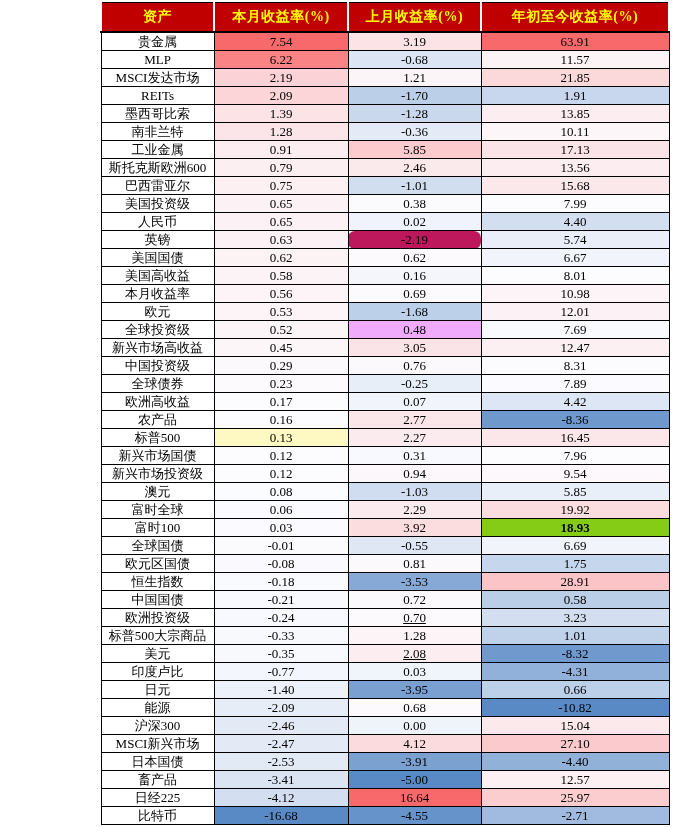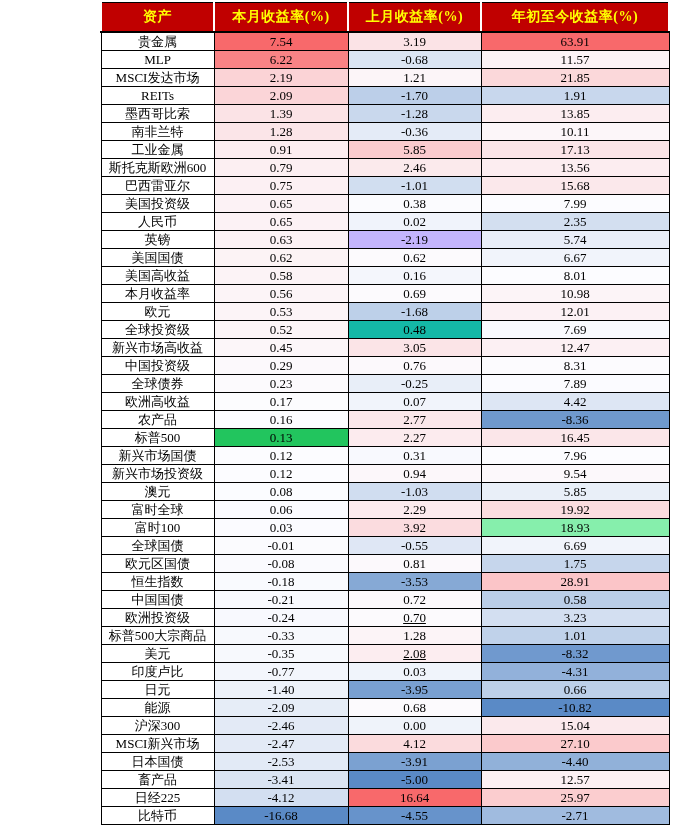--- a/index.html
+++ b/index.html
@@ -123,26 +123,26 @@
       <tr>
         <td class="asset">美国投资级</td>
         <td style="background: rgb(252, 242, 245);">0.65</td>
         <td style="background: rgb(251, 251, 254);">0.38</td>
         <td style="background: rgb(252, 252, 255);">7.99</td>
       </tr>
       <tr>
         <td class="asset">人民币</td>
         <td style="background: rgb(252, 242, 245);">0.65</td>
         <td style="background: rgb(240, 243, 251);">0.02</td>
-        <td style="background: rgb(211, 223, 240);">2.35</td>
+        <td style="background: rgb(211, 223, 240);">4.40</td>
       </tr>
       <tr>
         <td class="asset">英镑</td>
         <td style="background: rgb(252, 242, 245);">0.63</td>
-        <td style="background: #c4b5fd;">-2.19</td>
+        <td style="background: #be185d; border-radius: 7px;">-2.19</td>
         <td style="background: rgb(233, 238, 248);">5.74</td>
       </tr>
       <tr>
         <td class="asset">美国国债</td>
         <td style="background: rgb(252, 243, 245);">0.62</td>
         <td style="background: rgb(252, 250, 253);">0.62</td>
         <td style="background: rgb(241, 244, 251);">6.67</td>
       </tr>
       <tr>
         <td class="asset">美国高收益</td>
@@ -158,21 +158,21 @@
       </tr>
       <tr>
         <td class="asset">欧元</td>
         <td style="background: rgb(252, 244, 247);">0.53</td>
         <td style="background: rgb(189, 208, 233);">-1.68</td>
         <td style="background: rgb(252, 241, 244);">12.01</td>
       </tr>
       <tr>
         <td class="asset">全球投资级</td>
         <td style="background: rgb(252, 245, 247);">0.52</td>
-        <td style="background: #14b8a6;">0.48</td>
+        <td style="background: #f0abfc;">0.48</td>
         <td style="background: rgb(249, 250, 254);">7.69</td>
       </tr>
       <tr>
         <td class="asset">新兴市场高收益</td>
         <td style="background: rgb(252, 246, 249);">0.45</td>
         <td style="background: rgb(251, 228, 231);">3.05</td>
         <td style="background: rgb(252, 240, 243);">12.47</td>
       </tr>
       <tr>
         <td class="asset">中国投资级</td>
@@ -193,21 +193,21 @@
         <td style="background: rgb(221, 230, 244);">4.42</td>
       </tr>
       <tr>
         <td class="asset">农产品</td>
         <td style="background: rgb(252, 252, 255);">0.16</td>
         <td style="background: rgb(251, 231, 234);">2.77</td>
         <td style="background: rgb(111, 153, 205);">-8.36</td>
       </tr>
       <tr>
         <td class="asset">标普500</td>
-        <td style="background: #22c55e; text-align: center;">0.13</td>
+        <td style="background: #fef9c3; text-align: center;">0.13</td>
         <td style="background: rgb(252, 235, 238);">2.27</td>
         <td style="background: rgb(251, 230, 233);">16.45</td>
       </tr>
       <tr>
         <td class="asset">新兴市场国债</td>
         <td style="background: rgb(252, 252, 255);">0.12</td>
         <td style="background: rgb(248, 249, 254);">0.31</td>
         <td style="background: rgb(252, 252, 255);">7.96</td>
       </tr>
       <tr>
@@ -225,21 +225,21 @@
       <tr>
         <td class="asset">富时全球</td>
         <td style="background: rgb(251, 251, 255);">0.06</td>
         <td style="background: rgb(252, 235, 238);">2.29</td>
         <td style="background: rgb(251, 221, 223);">19.92</td>
       </tr>
       <tr>
         <td class="asset">富时100</td>
         <td style="background: rgb(251, 251, 255);">0.03</td>
         <td style="background: rgb(251, 220, 223);">3.92</td>
-        <td style="background: #86efac;">18.93</td>
+        <td style="background: #84cc16; font-weight: bold;">18.93</td>
       </tr>
       <tr>
         <td class="asset">全球国债</td>
         <td style="background: rgb(251, 251, 254);">-0.01</td>
         <td style="background: rgb(223, 231, 245);">-0.55</td>
         <td style="background: rgb(241, 244, 251);">6.69</td>
       </tr>
       <tr>
         <td class="asset">欧元区国债</td>
         <td style="background: rgb(250, 250, 254);">-0.08</td>

